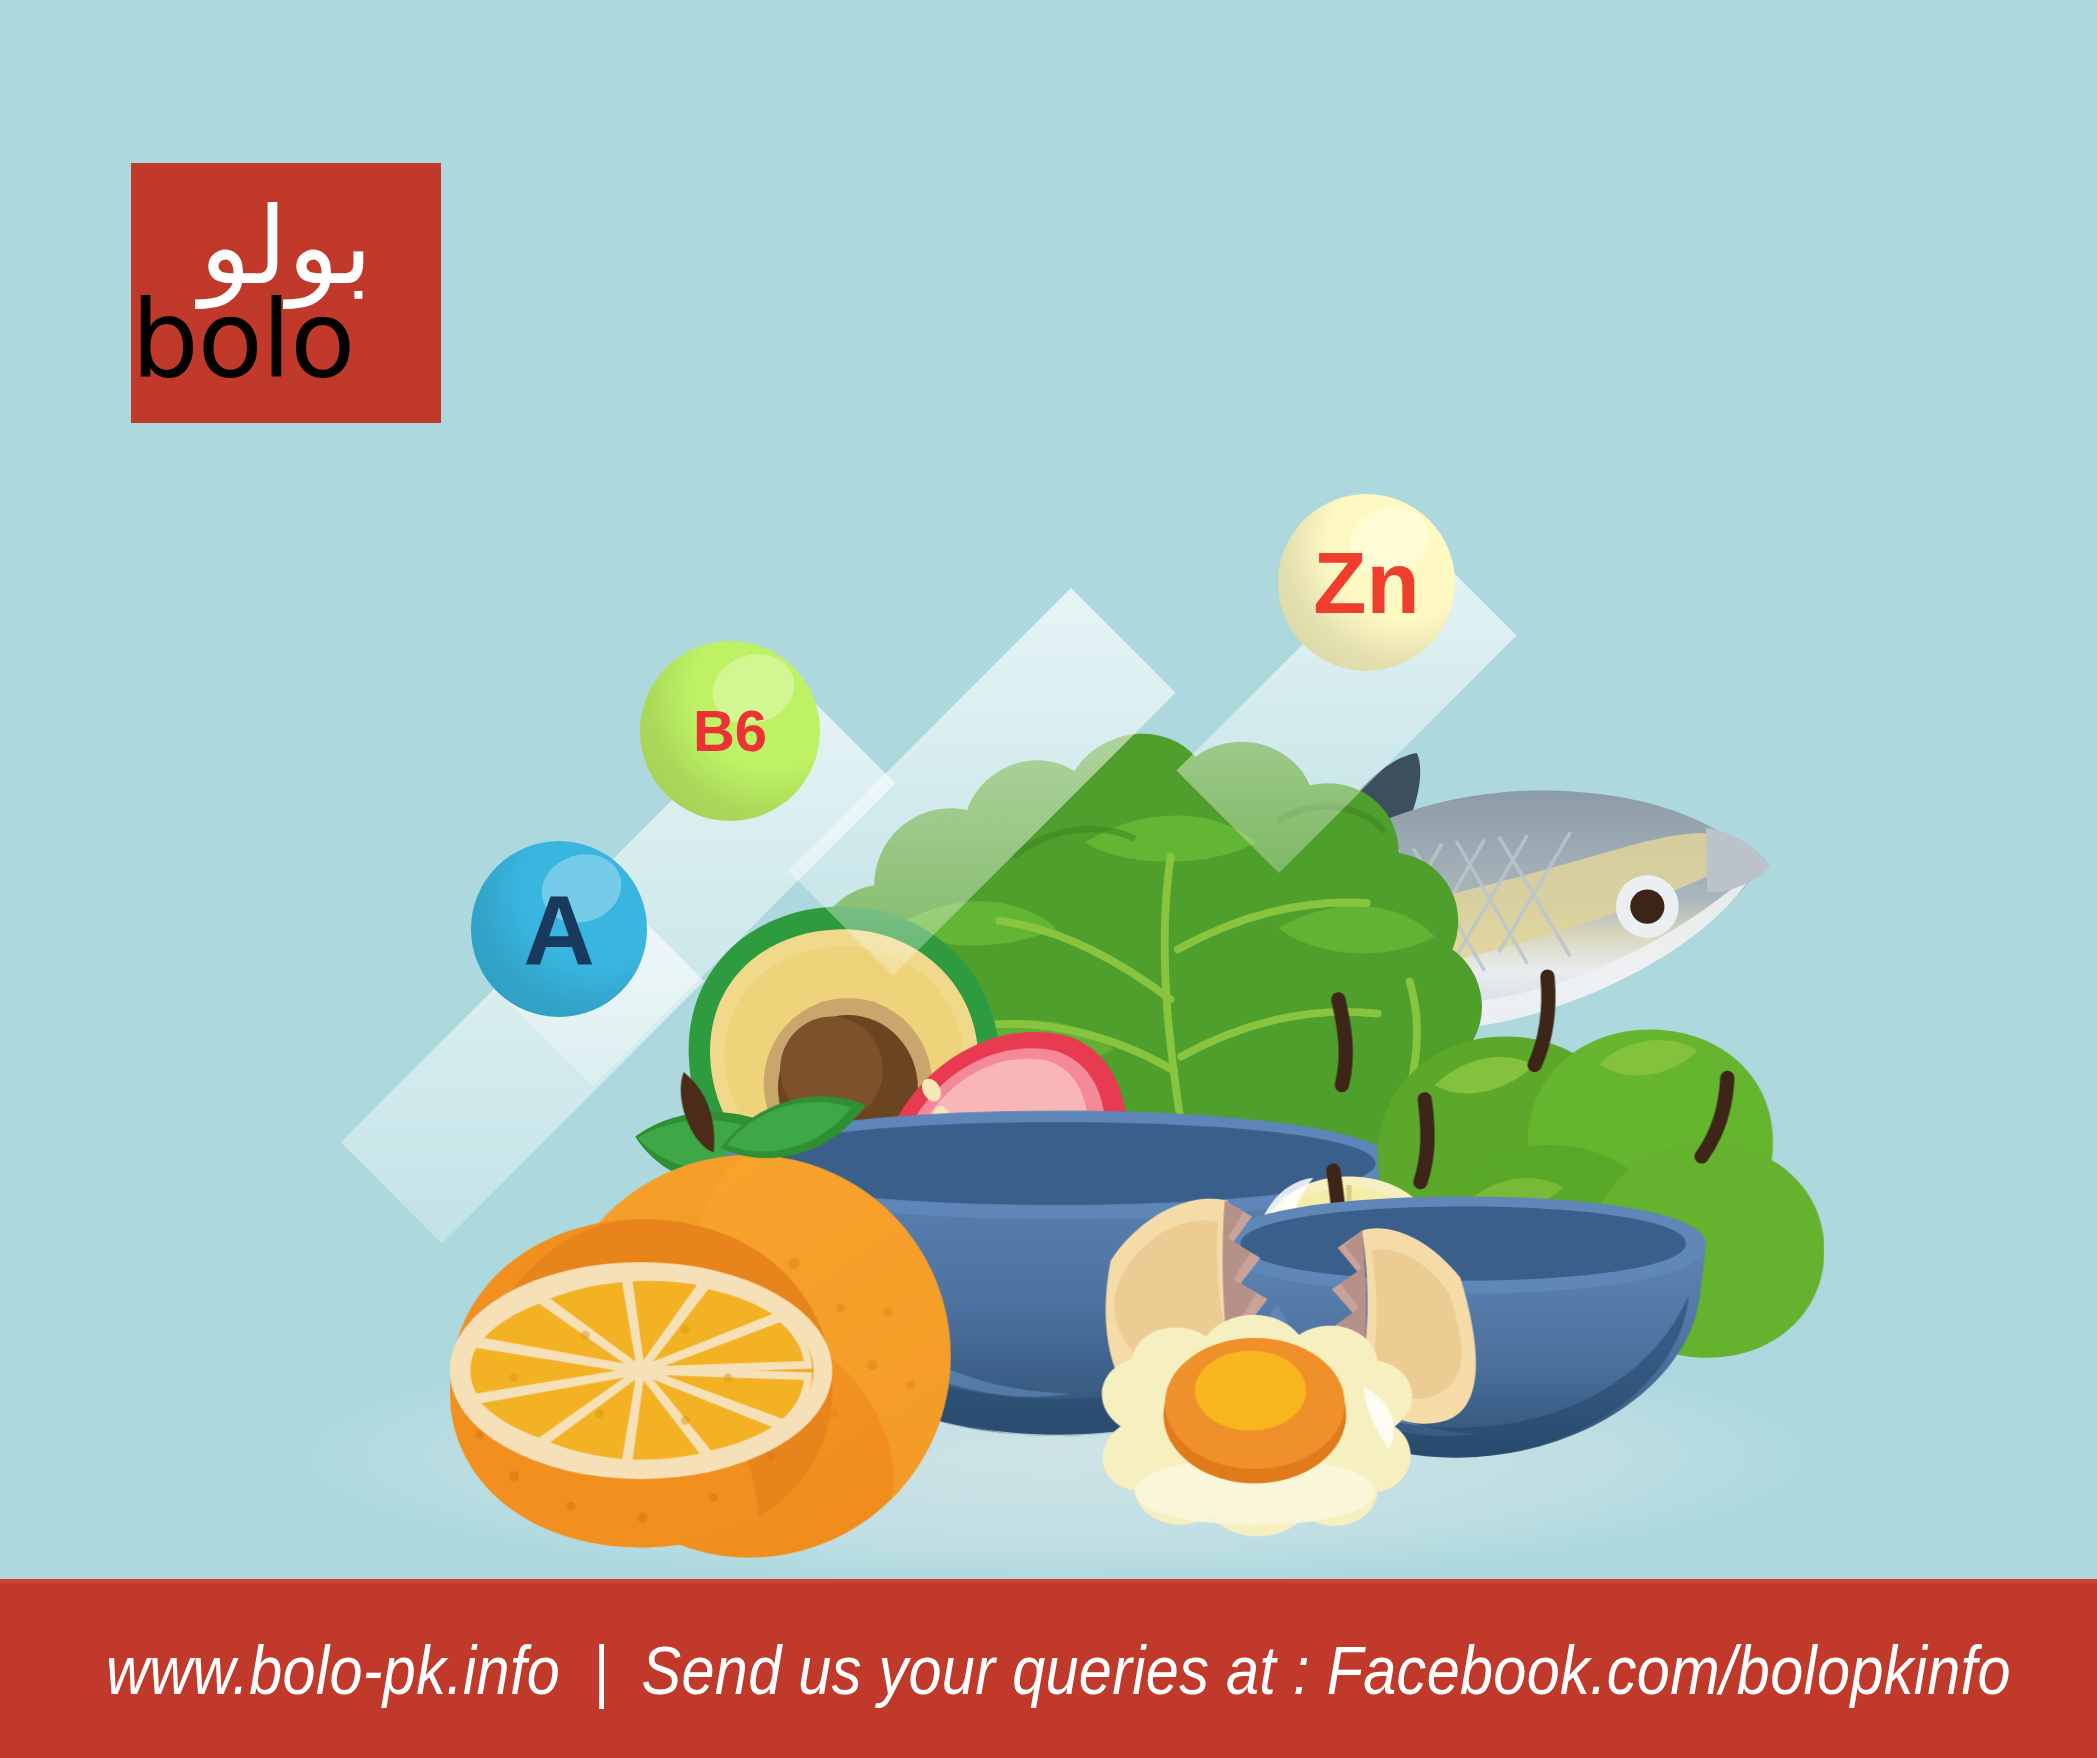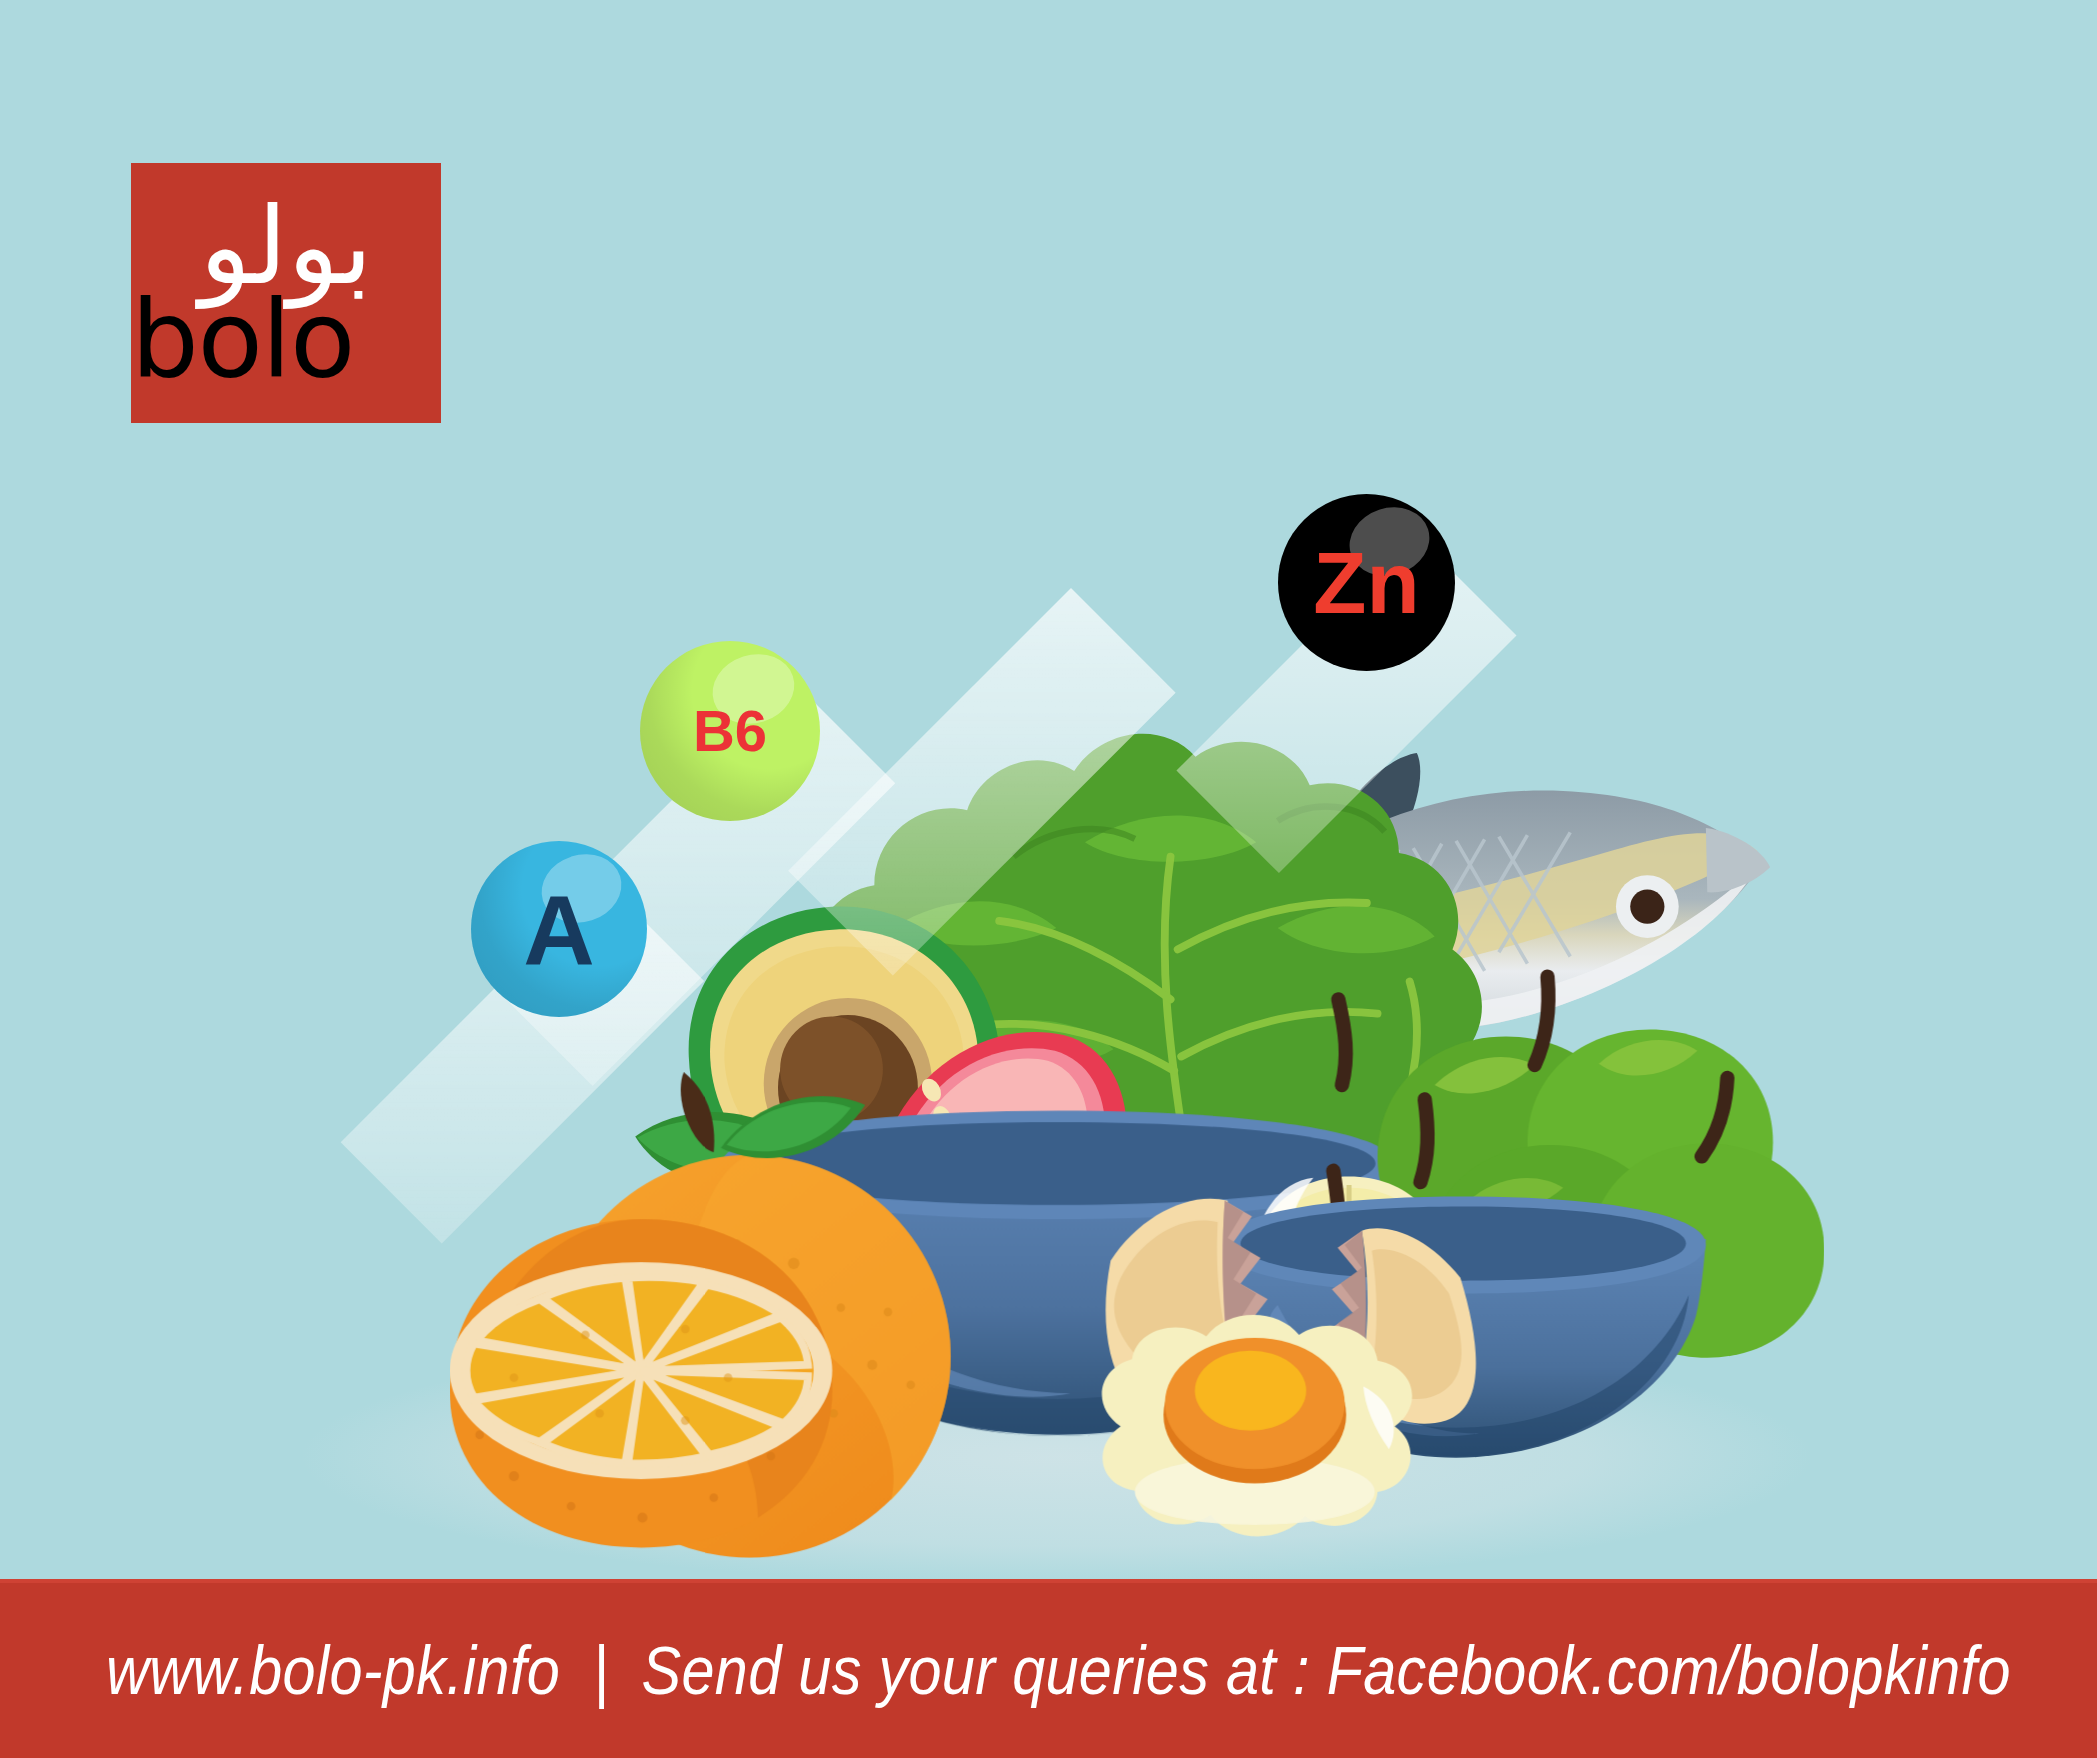--- a/index.html
+++ b/index.html
@@ -138,21 +138,21 @@
     position: absolute;
     background: linear-gradient(135deg, rgba(255,255,255,0.78), rgba(255,255,255,0.30));
     transform-origin: top left;
     z-index: 1;
     pointer-events: none;
   }
 
   #badge-a      { left: 471px;  top: 841px; width: 176px; height: 176px; background: #38b6e0; color: #173a5e; font-size: 99px; z-index: 4; }
   #badge-b6     { left: 640px;  top: 641px;  width: 180px; height: 180px; background: #bef264; color: #ec3237; font-size: 58px; z-index: 5; }
   #badge-b3     { left: 932px; top: 550px;  width: 181px; height: 181px; background: #6b3f9e; color: #ffffff; font-size: 87px; z-index: 6; }
-  #badge-zn     { left: 1278px; top: 494px;  width: 177px; height: 177px; background: #000000; color: #ef3d2e; font-size: 87px; z-index: 7; }
+  #badge-zn     { left: 1278px; top: 494px;  width: 177px; height: 177px; background: #fef9c3; color: #ef3d2e; font-size: 87px; z-index: 7; }
 </style>
 </head>
 <body>
 
 <div id="poster">
 
   <div class="scene">
     <svg viewBox="0 0 2938 2212" xmlns="http://www.w3.org/2000/svg" preserveAspectRatio="none">
       <defs>
         <linearGradient id="gBowlBody" x1="0" y1="0" x2="0" y2="1">

